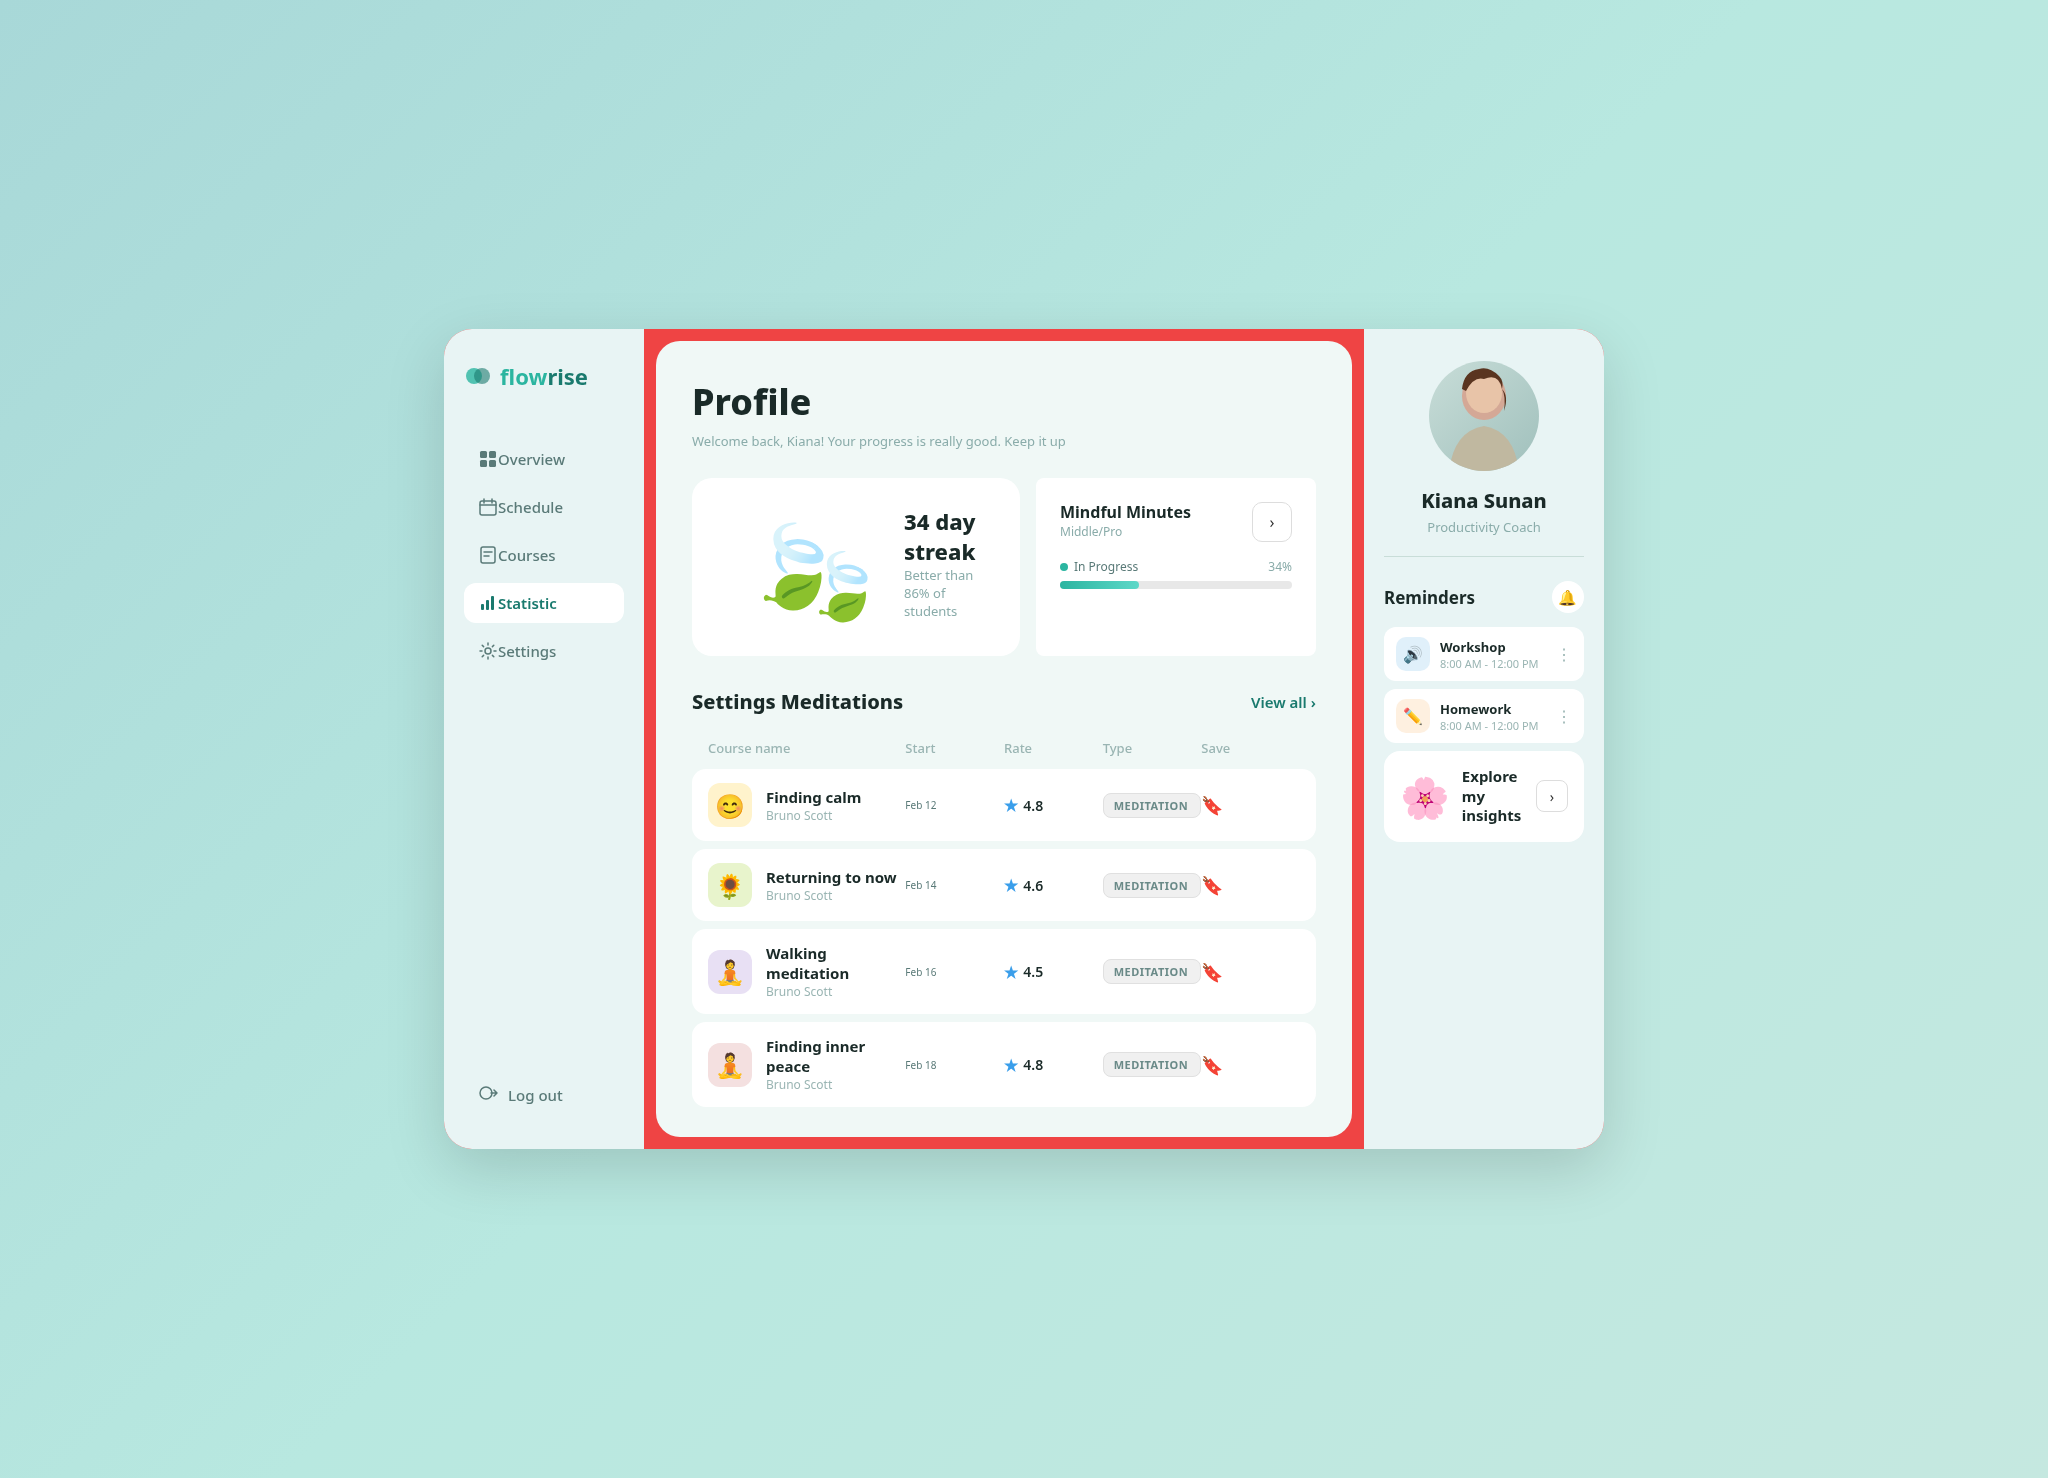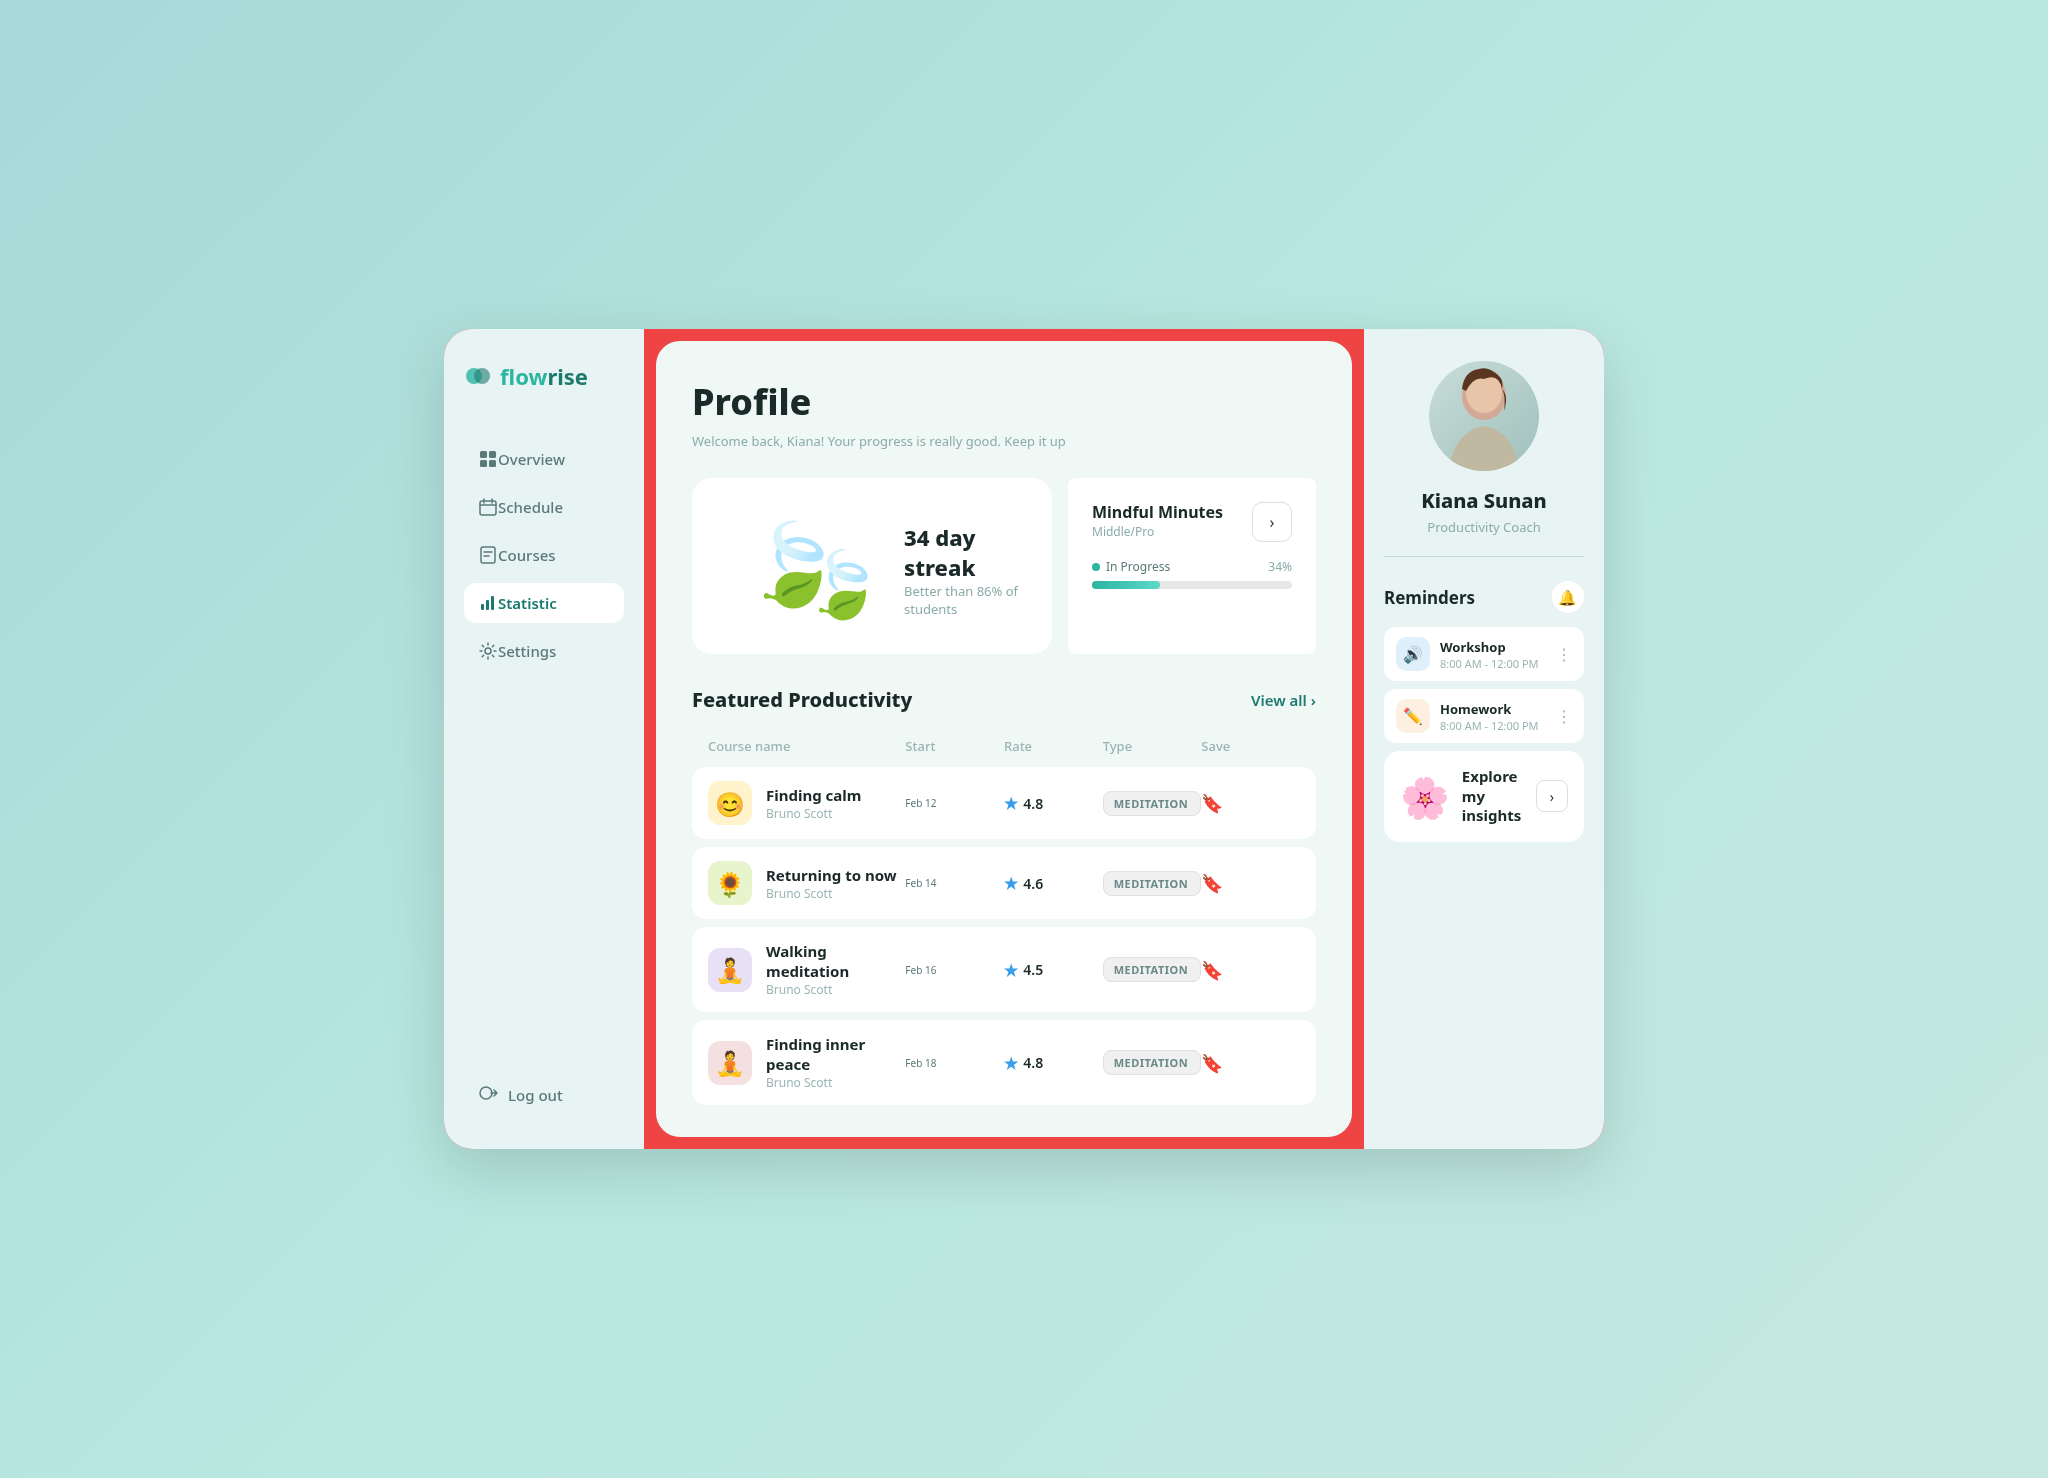--- a/index.html
+++ b/index.html
@@ -140,21 +140,21 @@
       color: #1a2a28;
     }
     .streak-sub {
       font-size: 13px;
       color: #8aacaa;
     }
     .mindful-card {
       background: white;
       border-radius: 8px;
       padding: 24px;
-      width: 248px;
+      width: 280px;
       flex-shrink: 0;
     }
     .mindful-header {
       display: flex;
       align-items: flex-start;
       justify-content: space-between;
       margin-bottom: 16px;
     }
     .mindful-title {
       font-size: 16px;
@@ -557,21 +557,21 @@
             <span class="progress-pct">34%</span>
           </div>
           <div class="progress-bar-bg">
             <div class="progress-bar-fill" style="width: 34%"></div>
           </div>
         </div>
       </div>
     </div>
 
     <div class="section-header">
-      <span class="section-title">Featured Productivity</span>
+      <span class="section-title">Settings Meditations</span>
       <span class="view-all">
         <span>View all</span>
         <span>›</span>
       </span>
     </div>
 
     <div class="table-header">
       <span class="table-header-cell">Course name</span>
       <span class="table-header-cell">Start</span>
       <span class="table-header-cell">Rate</span>

